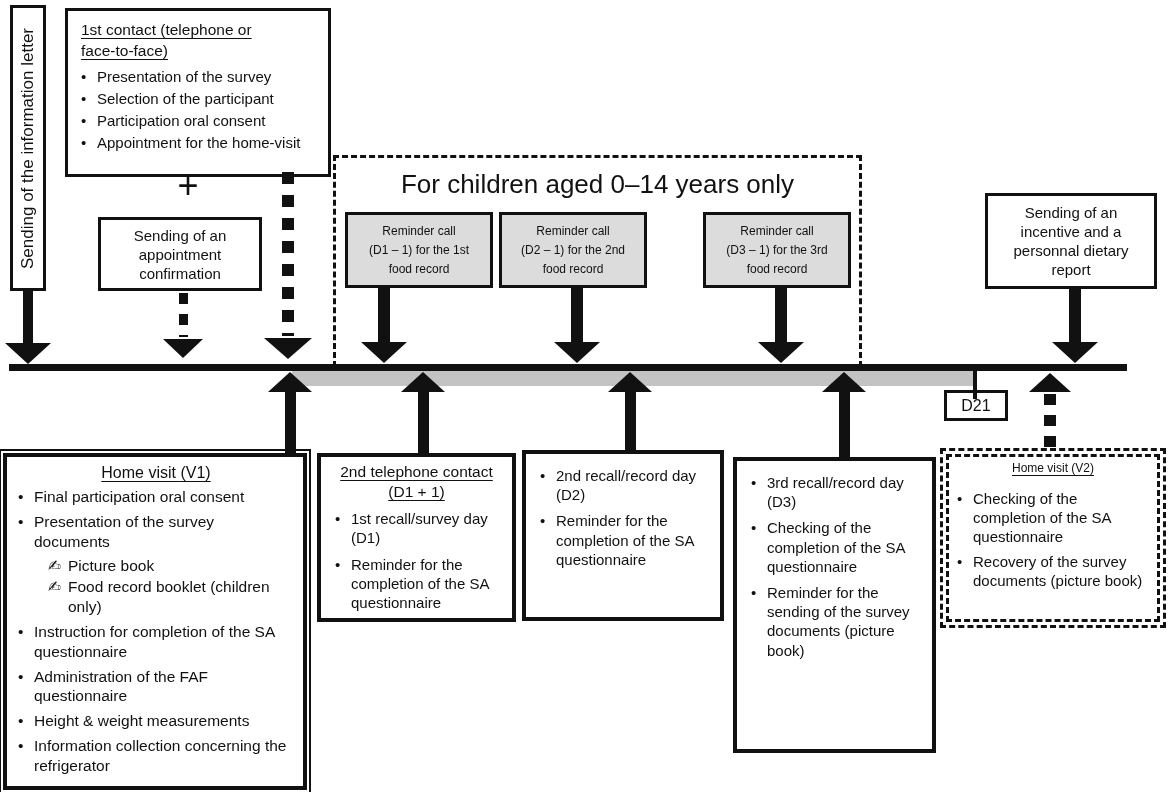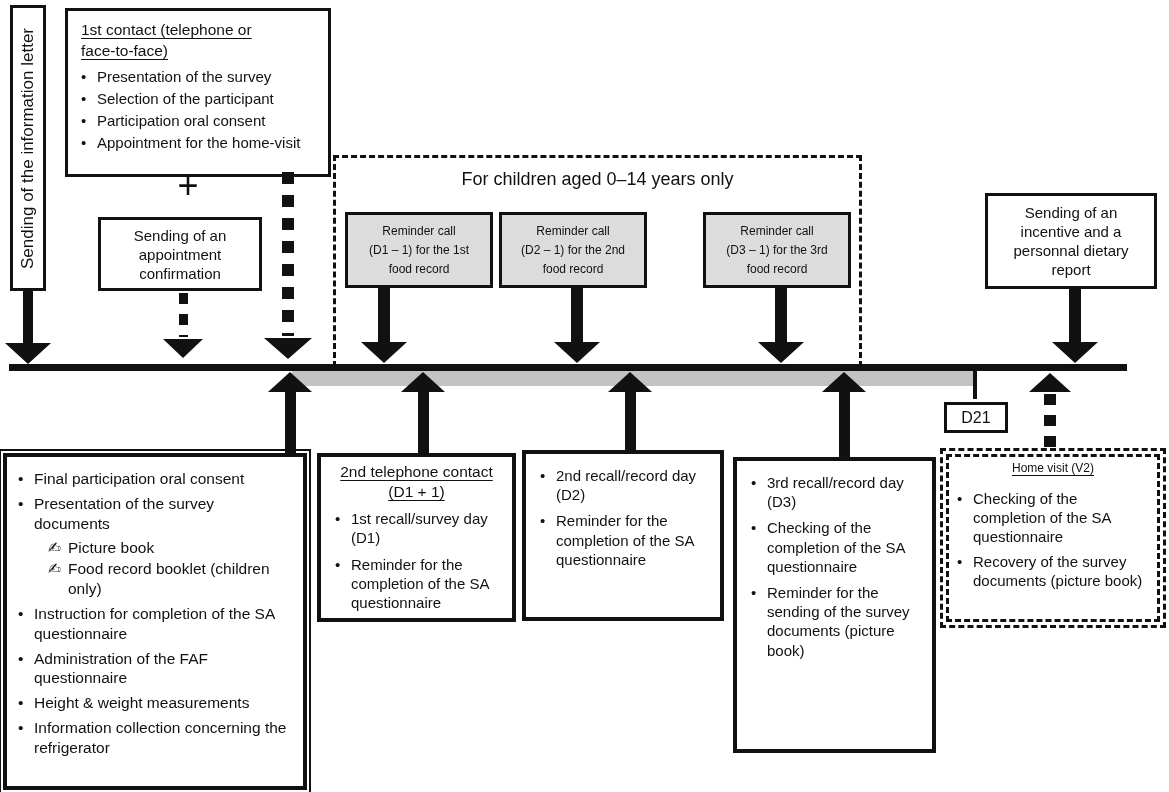--- a/index.html
+++ b/index.html
@@ -25,28 +25,28 @@
   .si .g{flex:0 0 20px;}
   #vbox{left:10px;top:5px;width:36px;height:286px;}
   #vbox .vt{writing-mode:vertical-rl;transform:rotate(180deg);font-size:17px;white-space:nowrap;}
   #fc-box{left:65px;top:8px;width:266px;height:169px;padding:9px 8px 6px 13px;font-size:15px;}
   #fc-box .ttl{font-size:15.5px;line-height:1.35;}
   #fc-box .bi{margin:3px 0;}
   #plus{position:absolute;left:168px;top:163px;width:40px;height:46px;font-size:36px;line-height:46px;text-align:center;}
   #appt{left:98px;top:217px;width:164px;height:74px;font-size:15px;line-height:19px;}
   #kids{position:absolute;box-sizing:border-box;left:333px;top:155px;width:529px;height:212px;
         border:3px dashed var(--ink);z-index:1;}
-  #kids .ttl{margin-top:11px;text-align:center;font-size:18px;}
+  #kids .ttl{margin-top:11px;text-align:center;font-size:26px;}
   .rem{width:148px;height:76px;font-size:12px;line-height:19px;z-index:2;}
   #rem1{left:345px;top:212px;} #rem2{left:499px;top:212px;} #rem3{left:703px;top:212px;}
   #incent{left:985px;top:193px;width:172px;height:96px;font-size:15px;line-height:19px;}
   #tline{position:absolute;left:9px;top:364px;width:1118px;height:7px;background:var(--ink);z-index:3;}
   #gbar{position:absolute;left:292px;top:371px;width:685px;height:15px;background:var(--bar);z-index:2;}
   #d21tick{position:absolute;left:973px;top:371px;width:4px;height:28px;background:var(--ink);z-index:3;}
-  #d21{left:944px;top:402px;width:64px;height:31px;font-size:16px;}
+  #d21{left:944px;top:390px;width:64px;height:31px;font-size:16px;}
   #v1{left:3px;top:453px;width:304px;height:337px;border-width:4px;outline:2px solid var(--ink);outline-offset:2px;
       padding:7px 9px 6px 11px;font-size:15.5px;}
   #v1 .ttl{text-align:center;font-size:16px;margin-bottom:4px;}
   .tel{padding:5px 14px;font-size:15px;}
   .tel .ttl{text-align:center;font-size:15.5px;line-height:1.3;margin-bottom:2px;}
   .tel .bi{margin:7px 0;}
   #tel2{left:317px;top:453px;width:199px;height:169px;}
   #tel3{left:522px;top:450px;width:202px;height:171px;}
   #tel4{left:733px;top:457px;width:203px;height:296px;}
   #v2{left:946px;top:454px;width:214px;height:168px;border:3px dashed var(--ink);
@@ -148,20 +148,21 @@
   <div class="hup" style="left:401px;top:372px;"></div>
   <div class="stem" style="left:418px;top:392px;width:11px;height:61px;"></div>
   <div class="hup" style="left:608px;top:372px;"></div>
   <div class="stem" style="left:625px;top:392px;width:11px;height:58px;"></div>
   <div class="hup" style="left:822px;top:372px;"></div>
   <div class="stem" style="left:839px;top:392px;width:11px;height:65px;"></div>
   <div class="hup" style="left:1029px;top:373px;border-left-width:21px;border-right-width:21px;border-bottom-width:19px;"></div>
   <div class="dotsv" style="left:1044px;top:394px;width:12px;height:60px;"></div>
 
   <div class="box" id="v1">
+    <div class="ttl"><span class="u">Home visit (V1)</span></div>
     <div class="bi">
       <span class="g">•</span>
       <span class="t">Final participation oral consent</span>
       </div>
     <div class="bi">
       <span class="g">•</span>
       <span class="t">Presentation of the survey documents</span>
       </div>
     <div class="si">
       <span class="g">✍</span>

